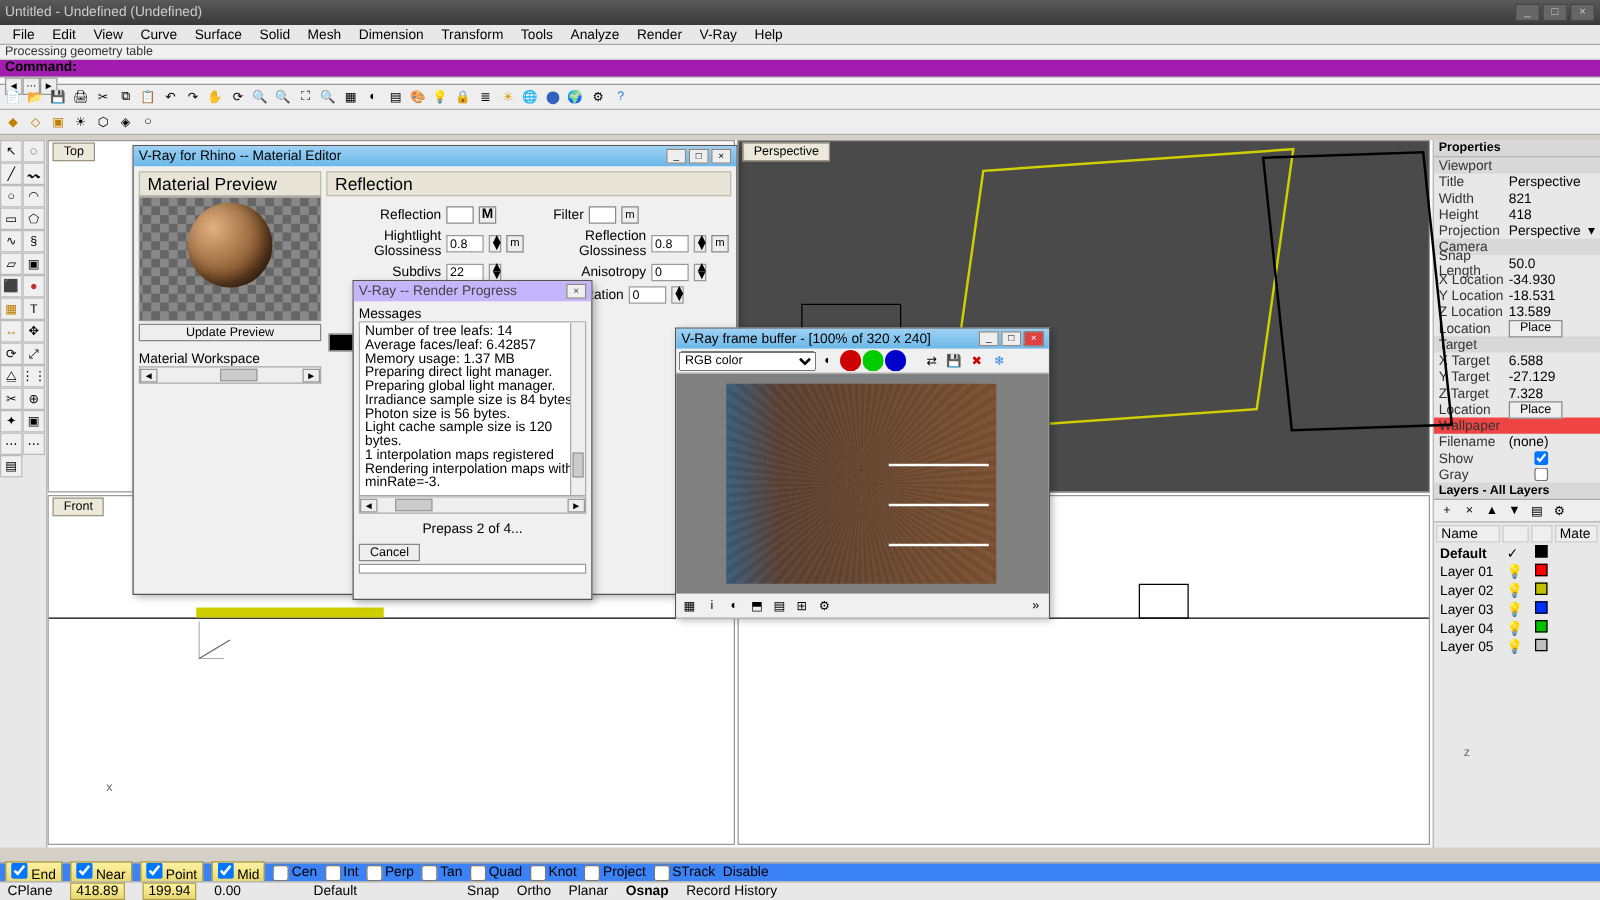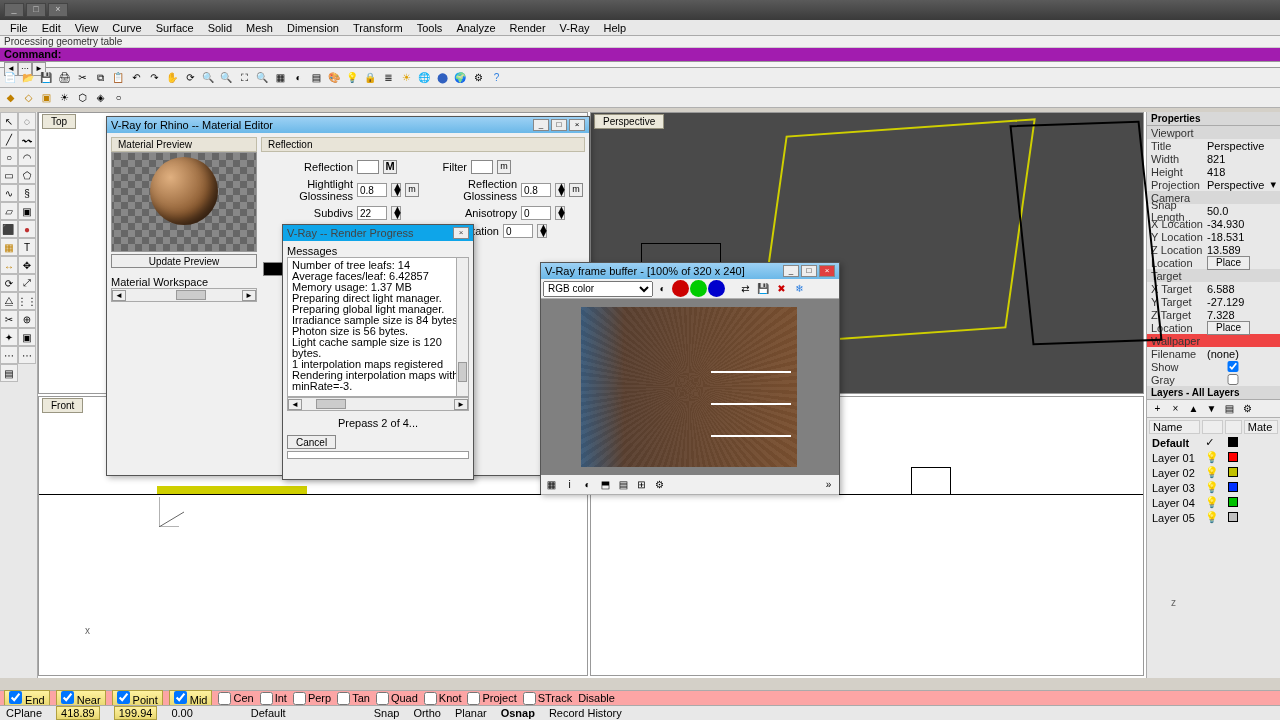--- a/index.html
+++ b/index.html
@@ -46,62 +46,63 @@
 .pbtn { border:1px solid #888; background:#eee; padding:0 8px; font-size:10px; height:14px; cursor:pointer; }
 .layertbl { font-size:10px; }
 .layertbl th { background:#eee; border:1px solid #ccc; padding:0 3px; text-align:left; font-weight:normal; }
 .layertbl td { padding:0 3px; height:13px; }
 .colch { width:10px; height:10px; display:inline-block; border:1px solid #000; }
 
 
 .dlg { position:absolute; border:1px solid #555; background:#f0f0f0; box-shadow:2px 2px 6px rgba(0,0,0,.3); }
 .dlgtitle { height:16px; display:flex; align-items:center; padding:0 4px; font-size:10px; }
 .dlgtitle.blue { background:linear-gradient(#9dd1f4,#6bb8e8); color:#000; }
-.dlgtitle.gray { background:#0ea5e9; color:#444; }
+.dlgtitle.gray { background:#c4b5fd; color:#444; }
 .dlgtitle .sp { flex:1; }
 .dlgtitle .db { width:16px; height:12px; border:1px solid #888; background:#eee; font-size:8px; text-align:center; line-height:10px; cursor:pointer; margin-left:2px; }
 .dlgtitle .db.close { background:#e04040; color:#fff; }
 .dlgbody { padding:4px; font-size:10px; }
-.sectionlabel { background:#e8e4d8; border:1px solid #c0bca8; padding:1px 6px; font-size:10px; }
+.sectionlabel { background:#e8e4d8; border:1px solid #c0bca8; padding:1px 6px; font-size:14px; }
 .fieldrow { display:flex; align-items:center; gap:4px; padding:2px 0; }
 .fieldrow label { text-align:right; }
 .numin { width:30px; border:1px solid #999; height:14px; font-size:10px; padding:0 2px; }
 .spn { width:10px; height:14px; border:1px solid #999; background:#eee; font-size:7px; display:flex; flex-direction:column; }
 .spn span{height:6px; line-height:5px; text-align:center;}
 .mbtn { width:14px; height:14px; border:1px solid #888; background:#eee; text-align:center; line-height:11px; font-size:9px; cursor:pointer; }
 .swatch { width:22px; height:14px; border:1px solid #888; background:#fff; }
 .treeitem { padding:1px 0 1px 20px; cursor:pointer; }
 .treeitem::before { content:"● "; color:#3060e0; }
 .msgbox { background:#fff; border:1px solid #aaa; height:140px; overflow:hidden; padding:2px 4px; font-size:10px; line-height:11px; position:relative; }
 .hscroll { height:14px; background:#eee; border:1px solid #aaa; display:flex; align-items:center; }
 .hscroll .ar { width:14px; text-align:center; font-size:8px; border:1px solid #999; }
 .hscroll .thumb { width:30px; height:10px; background:#ccc; border:1px solid #999; margin-left:14px; }
 
 
 .fbimg { width:216px; height:160px; background:linear-gradient(90deg,#3a5a7a 0%,#5a4030 20%,#7a5030 100%); position:relative; overflow:hidden; }
 .fbimg .noise { position:absolute; inset:0; background:repeating-conic-gradient(#0002 0 2deg,#fff2 2deg 4deg); opacity:.25; }
 .fbimg .slice { position:absolute; left:130px; right:6px; height:2px; background:#fff; }
 
 
-.botsnap { position:absolute; left:0; right:0; bottom:15px; height:15px; background:#fca5a5; border-top:1px solid #aaa; display:flex; align-items:center; padding:0 4px; gap:6px; font-size:10px; }
+.botsnap { position:absolute; left:0; right:0; bottom:15px; height:15px; background:#3b82f6; border-top:1px solid #aaa; display:flex; align-items:center; padding:0 4px; gap:6px; font-size:10px; }
 .botsnap label { display:flex; align-items:center; gap:2px; }
 .botstat { position:absolute; left:0; right:0; bottom:0; height:15px; background:#e8e8e8; border-top:1px solid #aaa; display:flex; align-items:center; padding:0 6px; gap:14px; font-size:10px; }
 .ylw { background:linear-gradient(#fff2a0,#e8d870); border:1px solid #b0a040; padding:0 4px; }
 
 .sphere { width:68px; height:68px; border-radius:50%; background:radial-gradient(circle at 30% 30%, #e0b080, #8a5a30 60%, #3a2010); margin:4px auto; box-shadow:inset -6px -6px 12px rgba(0,0,0,.5); }
 .checker { background:repeating-conic-gradient(#666 0 25%, #888 0 50%) 50%/14px 14px; }
 
 .wire3d { position:absolute; border:2px solid #cfcf00; background:transparent; }
 .wire3d.b { border-color:#000; }
 svg.cplane { position:absolute; }
 </style>
 </head>
 <body>
 
 <div class="titlebar">
+  <span class="caption">Untitled - Undefined  (Undefined)</span>
   <div class="winbtns">
     <div class="winbtn">_</div>
     <div class="winbtn">□</div>
     <div class="winbtn">×</div>
   </div>
 </div>
 
 <div class="menubar">
   <span class="menuitem">File</span>
   <span class="menuitem">Edit</span>

